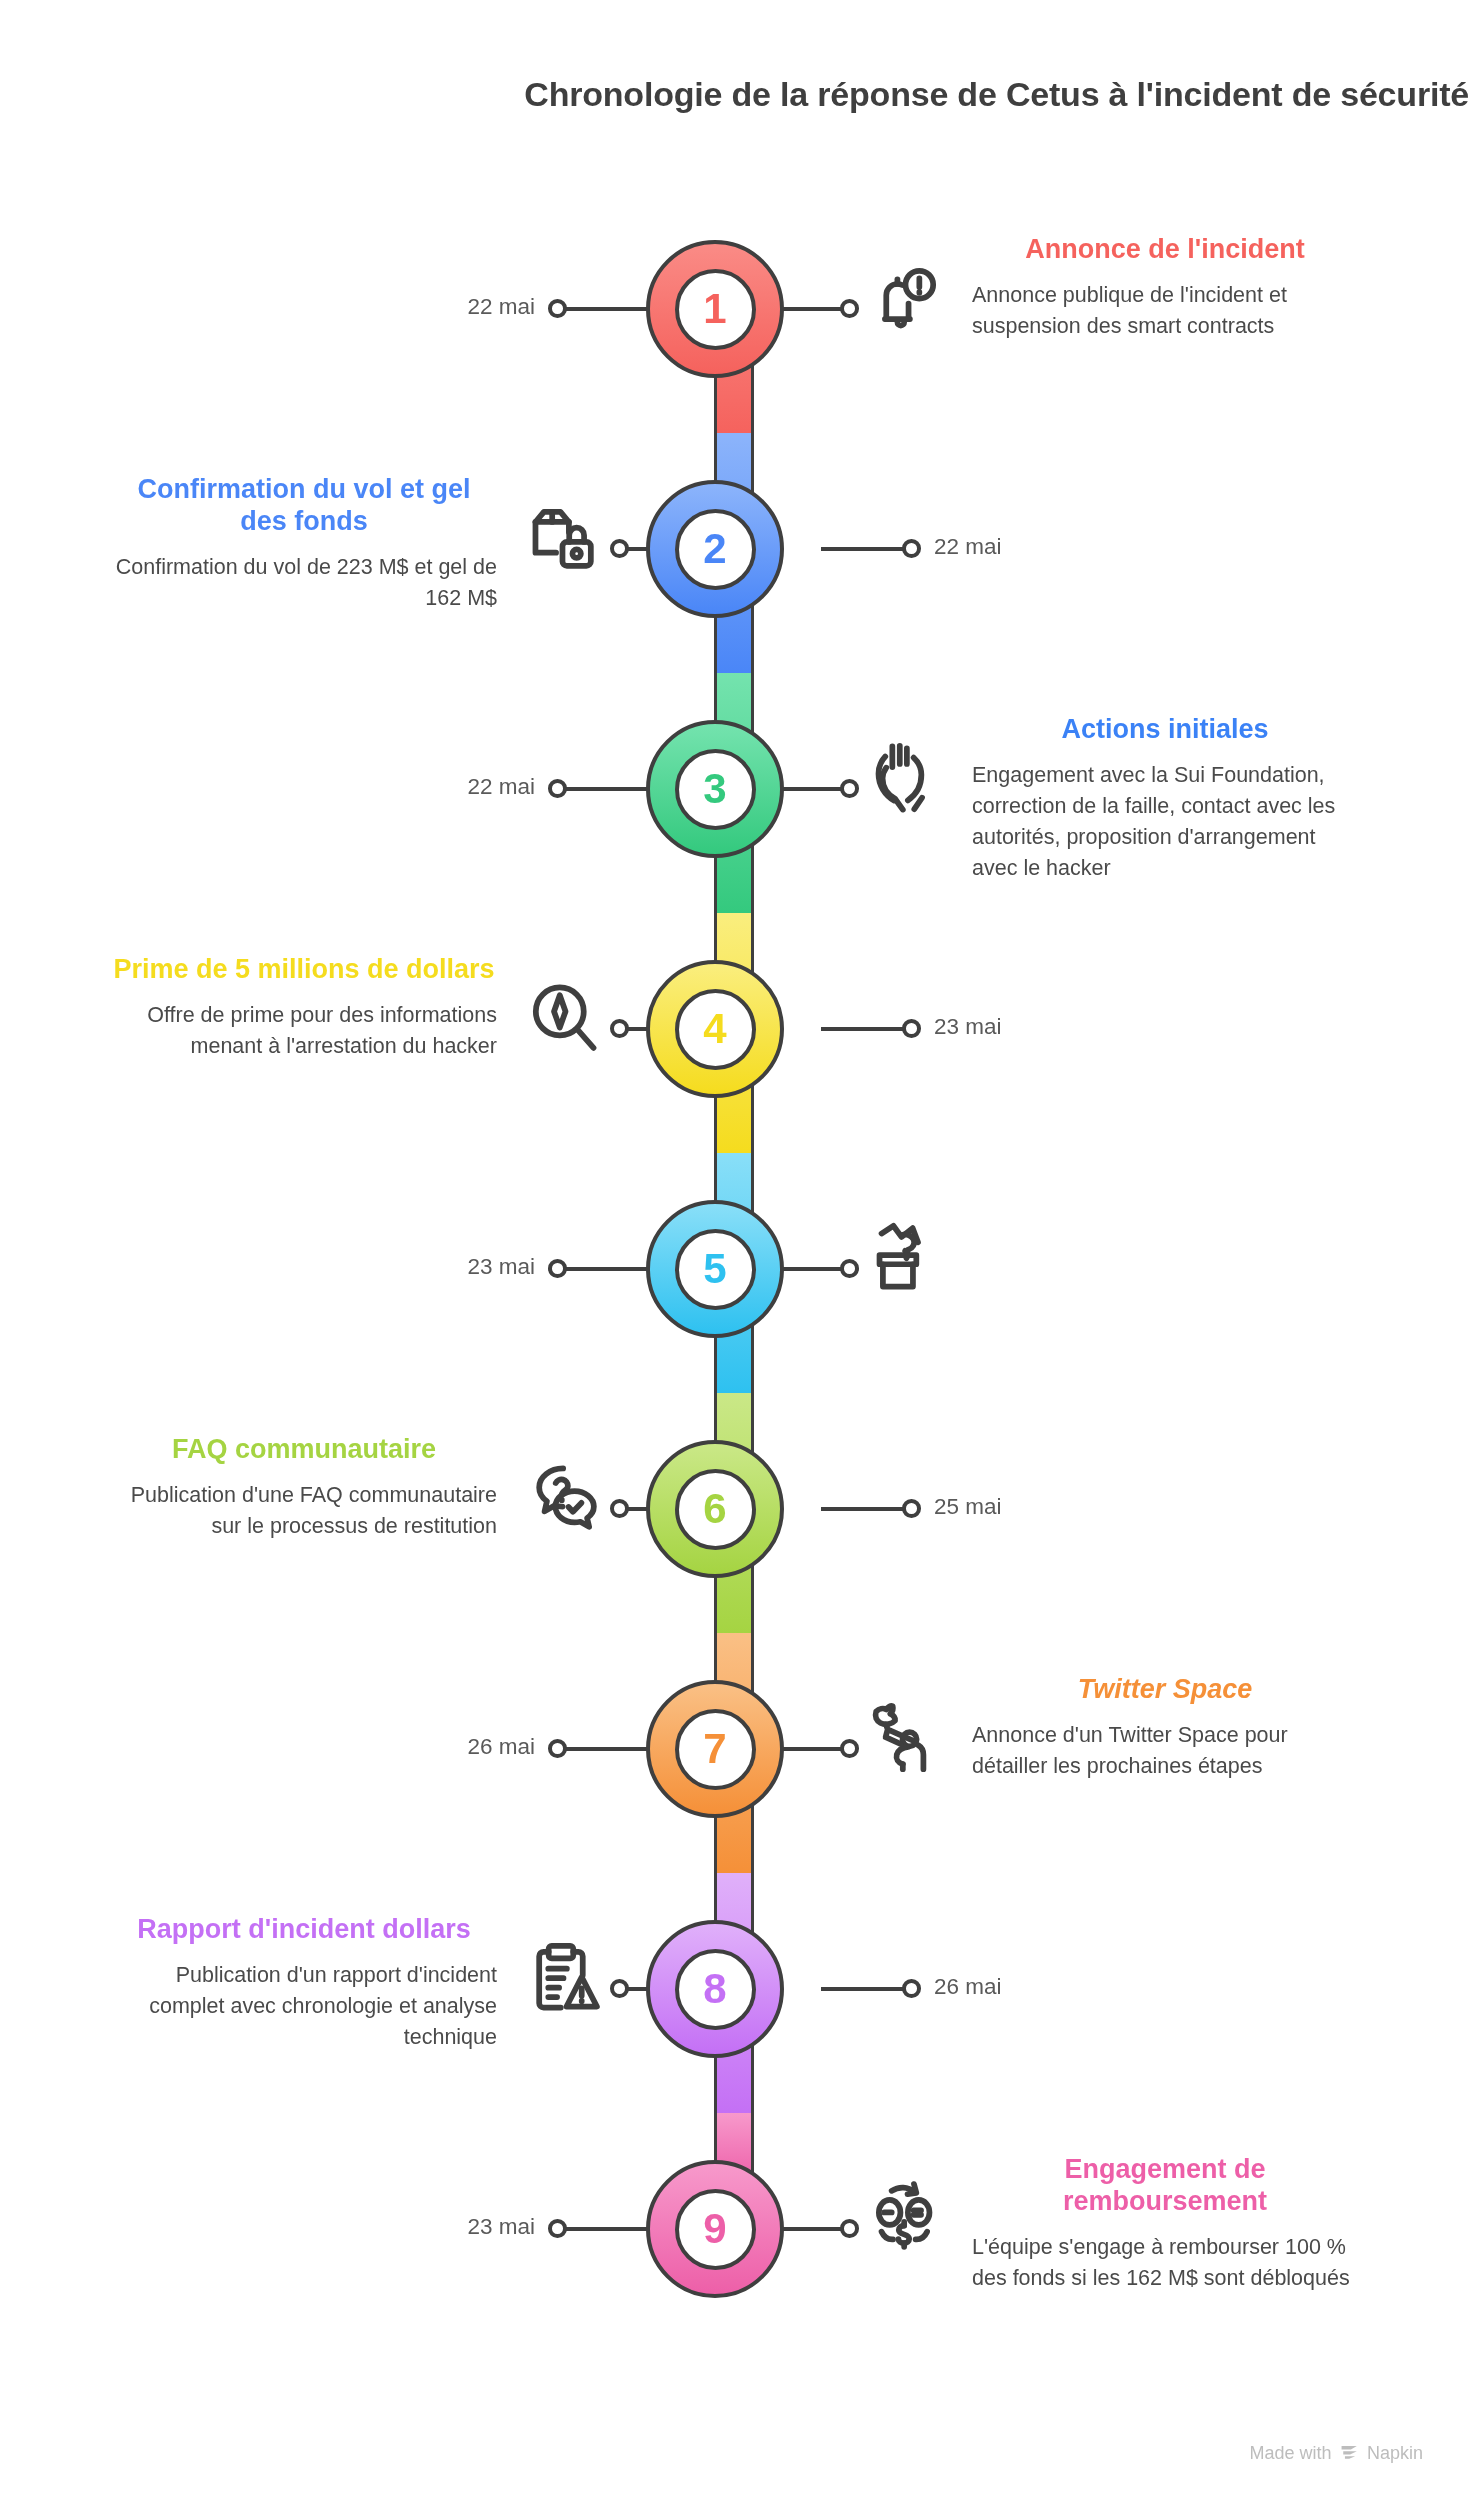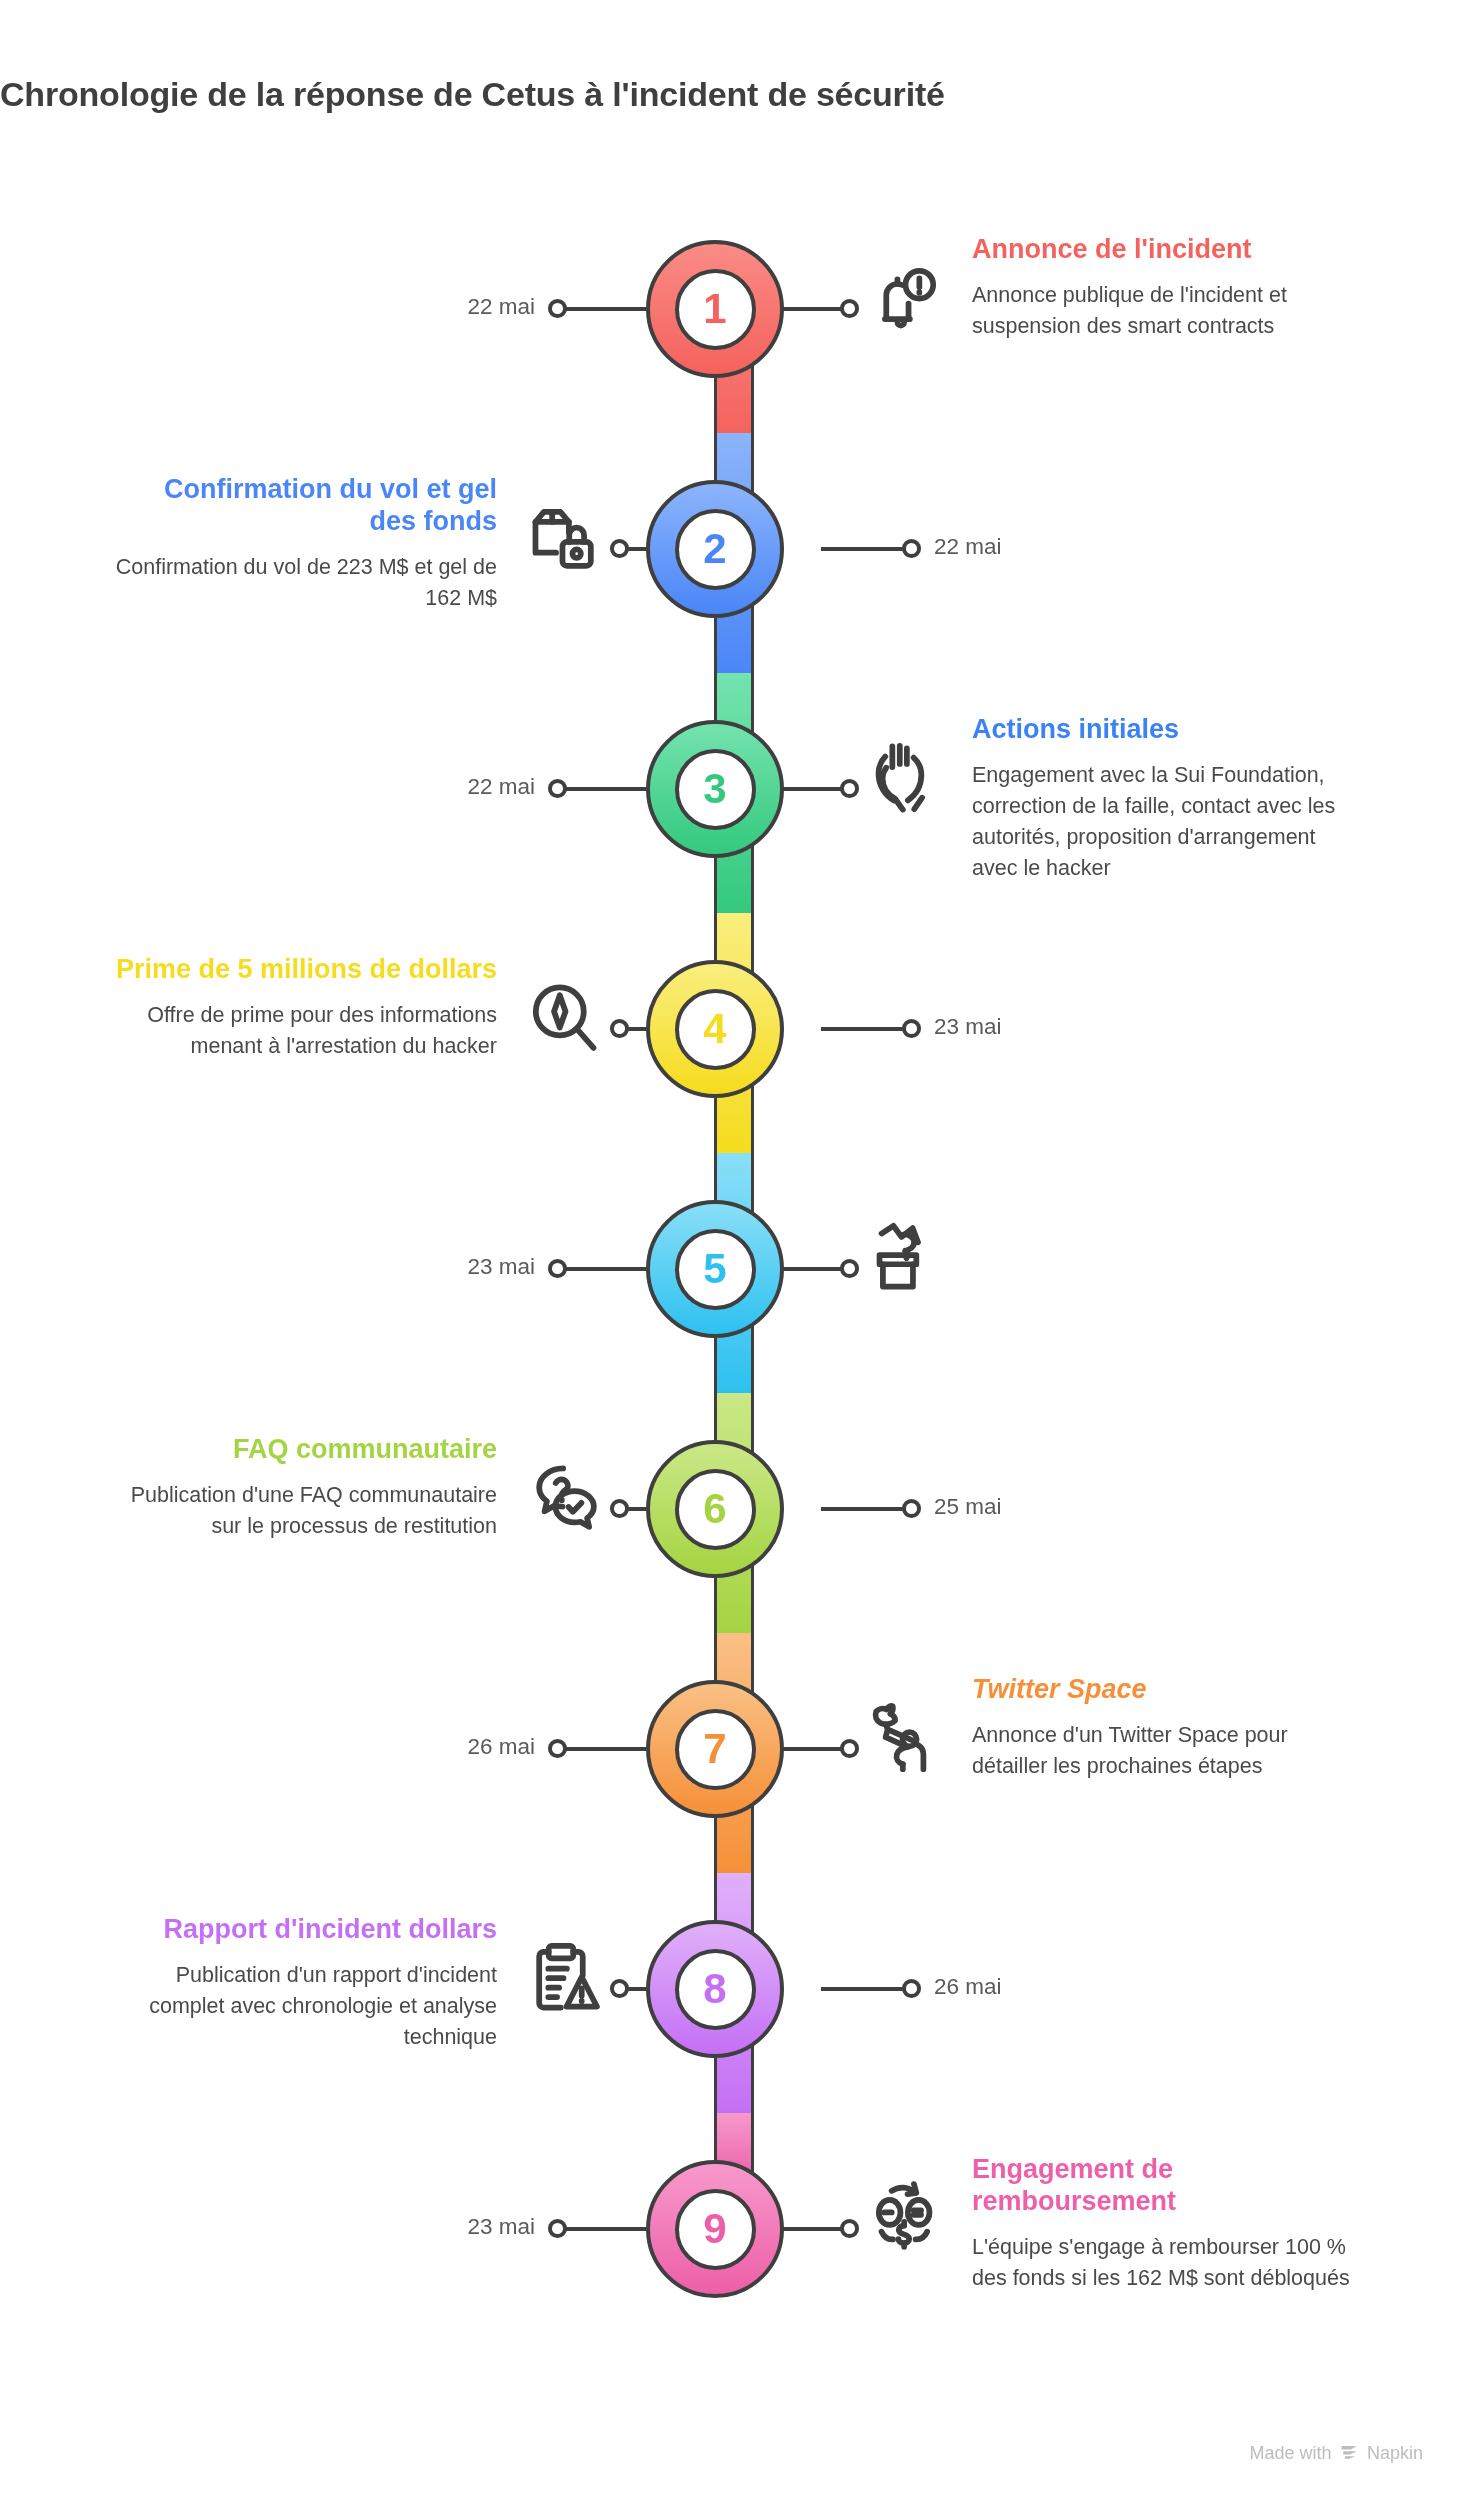--- a/index.html
+++ b/index.html
@@ -8,21 +8,21 @@
     background:#ffffff;
     font-family:"Liberation Sans", sans-serif;
     color:#3d3d3d;
     position:relative;
     overflow:hidden;
   }
   
   #page-title{
     position:absolute;
     top:75px;left:0;width:1469px;
-    text-align:left;
+    text-align:right;
     font-size:34px;
     font-weight:bold;
     color:#3f3f3f;
     letter-spacing:-0.2px;
   }
 
   
   #timeline{
     position:absolute;
     top:193px;left:0;width:1469px;
@@ -106,20 +106,21 @@
   
   .txt{
     position:absolute;
     width:386px;
   }
   .txt .t-title{
     font-size:27px;
     font-weight:bold;
     line-height:1.18;
     margin-bottom:14px;
+    text-align:center;
   }
   .txt .t-desc{
     font-size:21.5px;
     line-height:1.45;
     color:#4a4a4a;
   }
 
   
   .side-right .txt{ left:972px; text-align:left; top:41px;}
   .side-right .icon-box{ left:864px; top:64px;}

